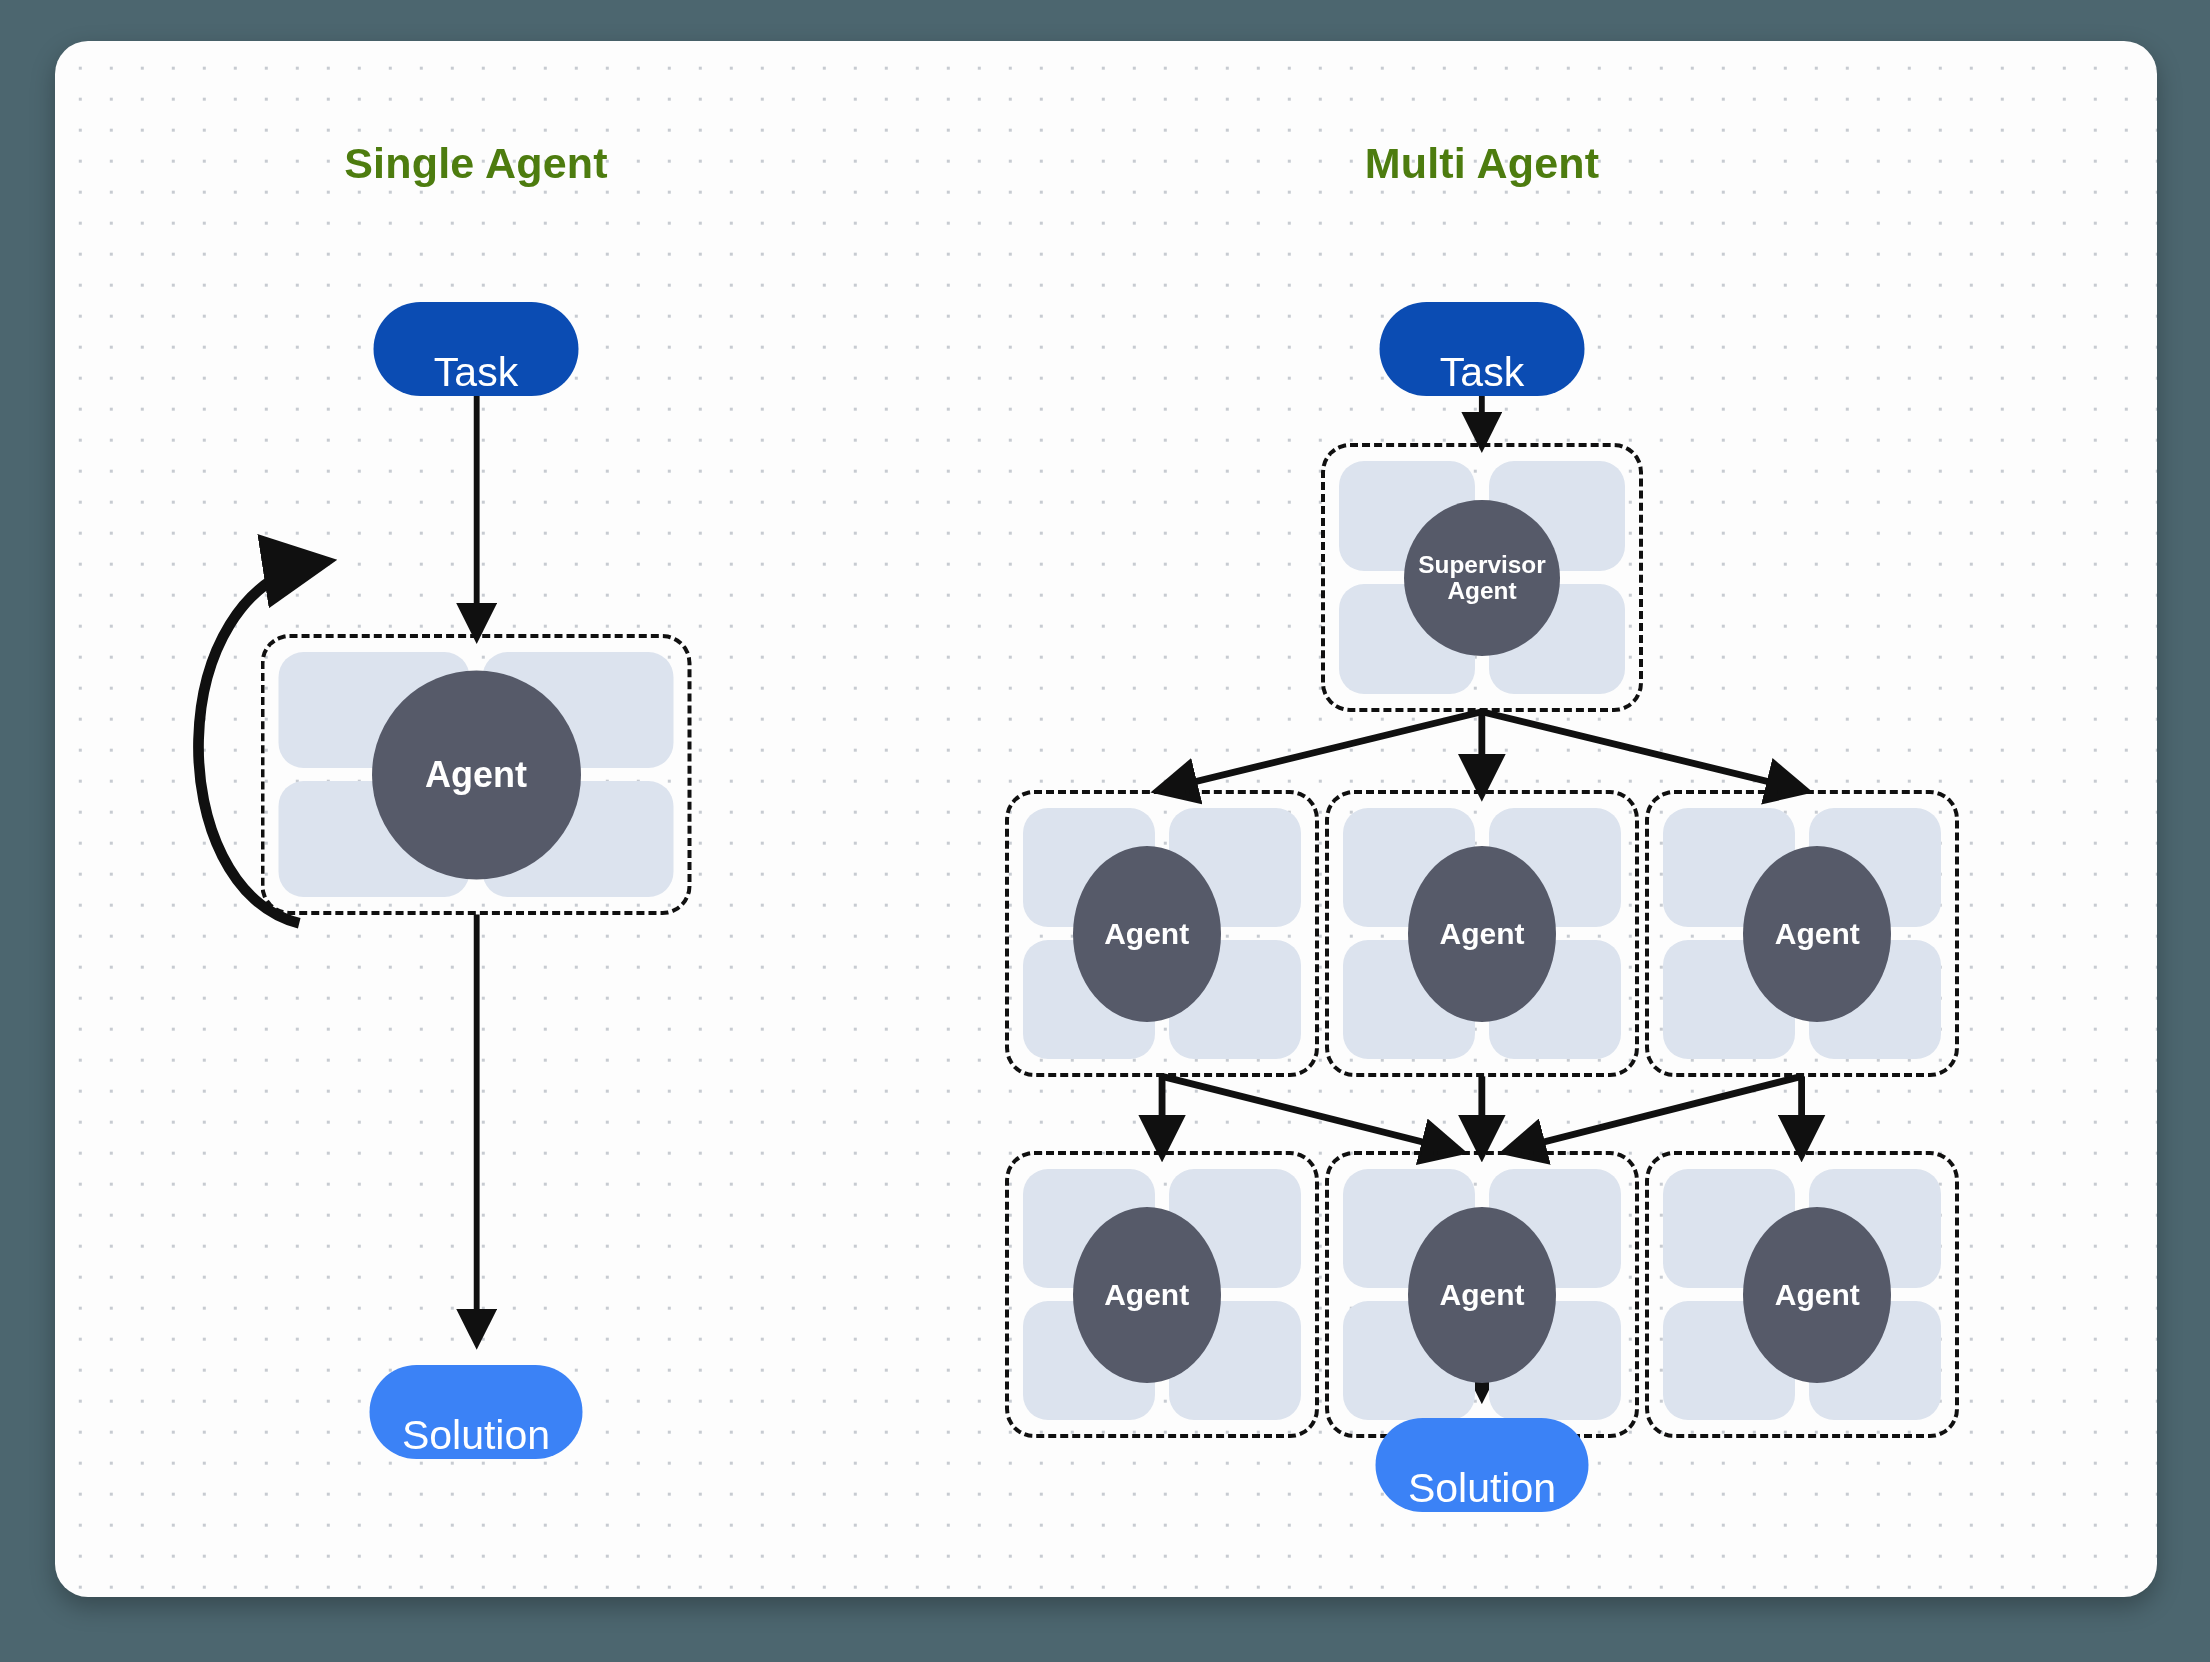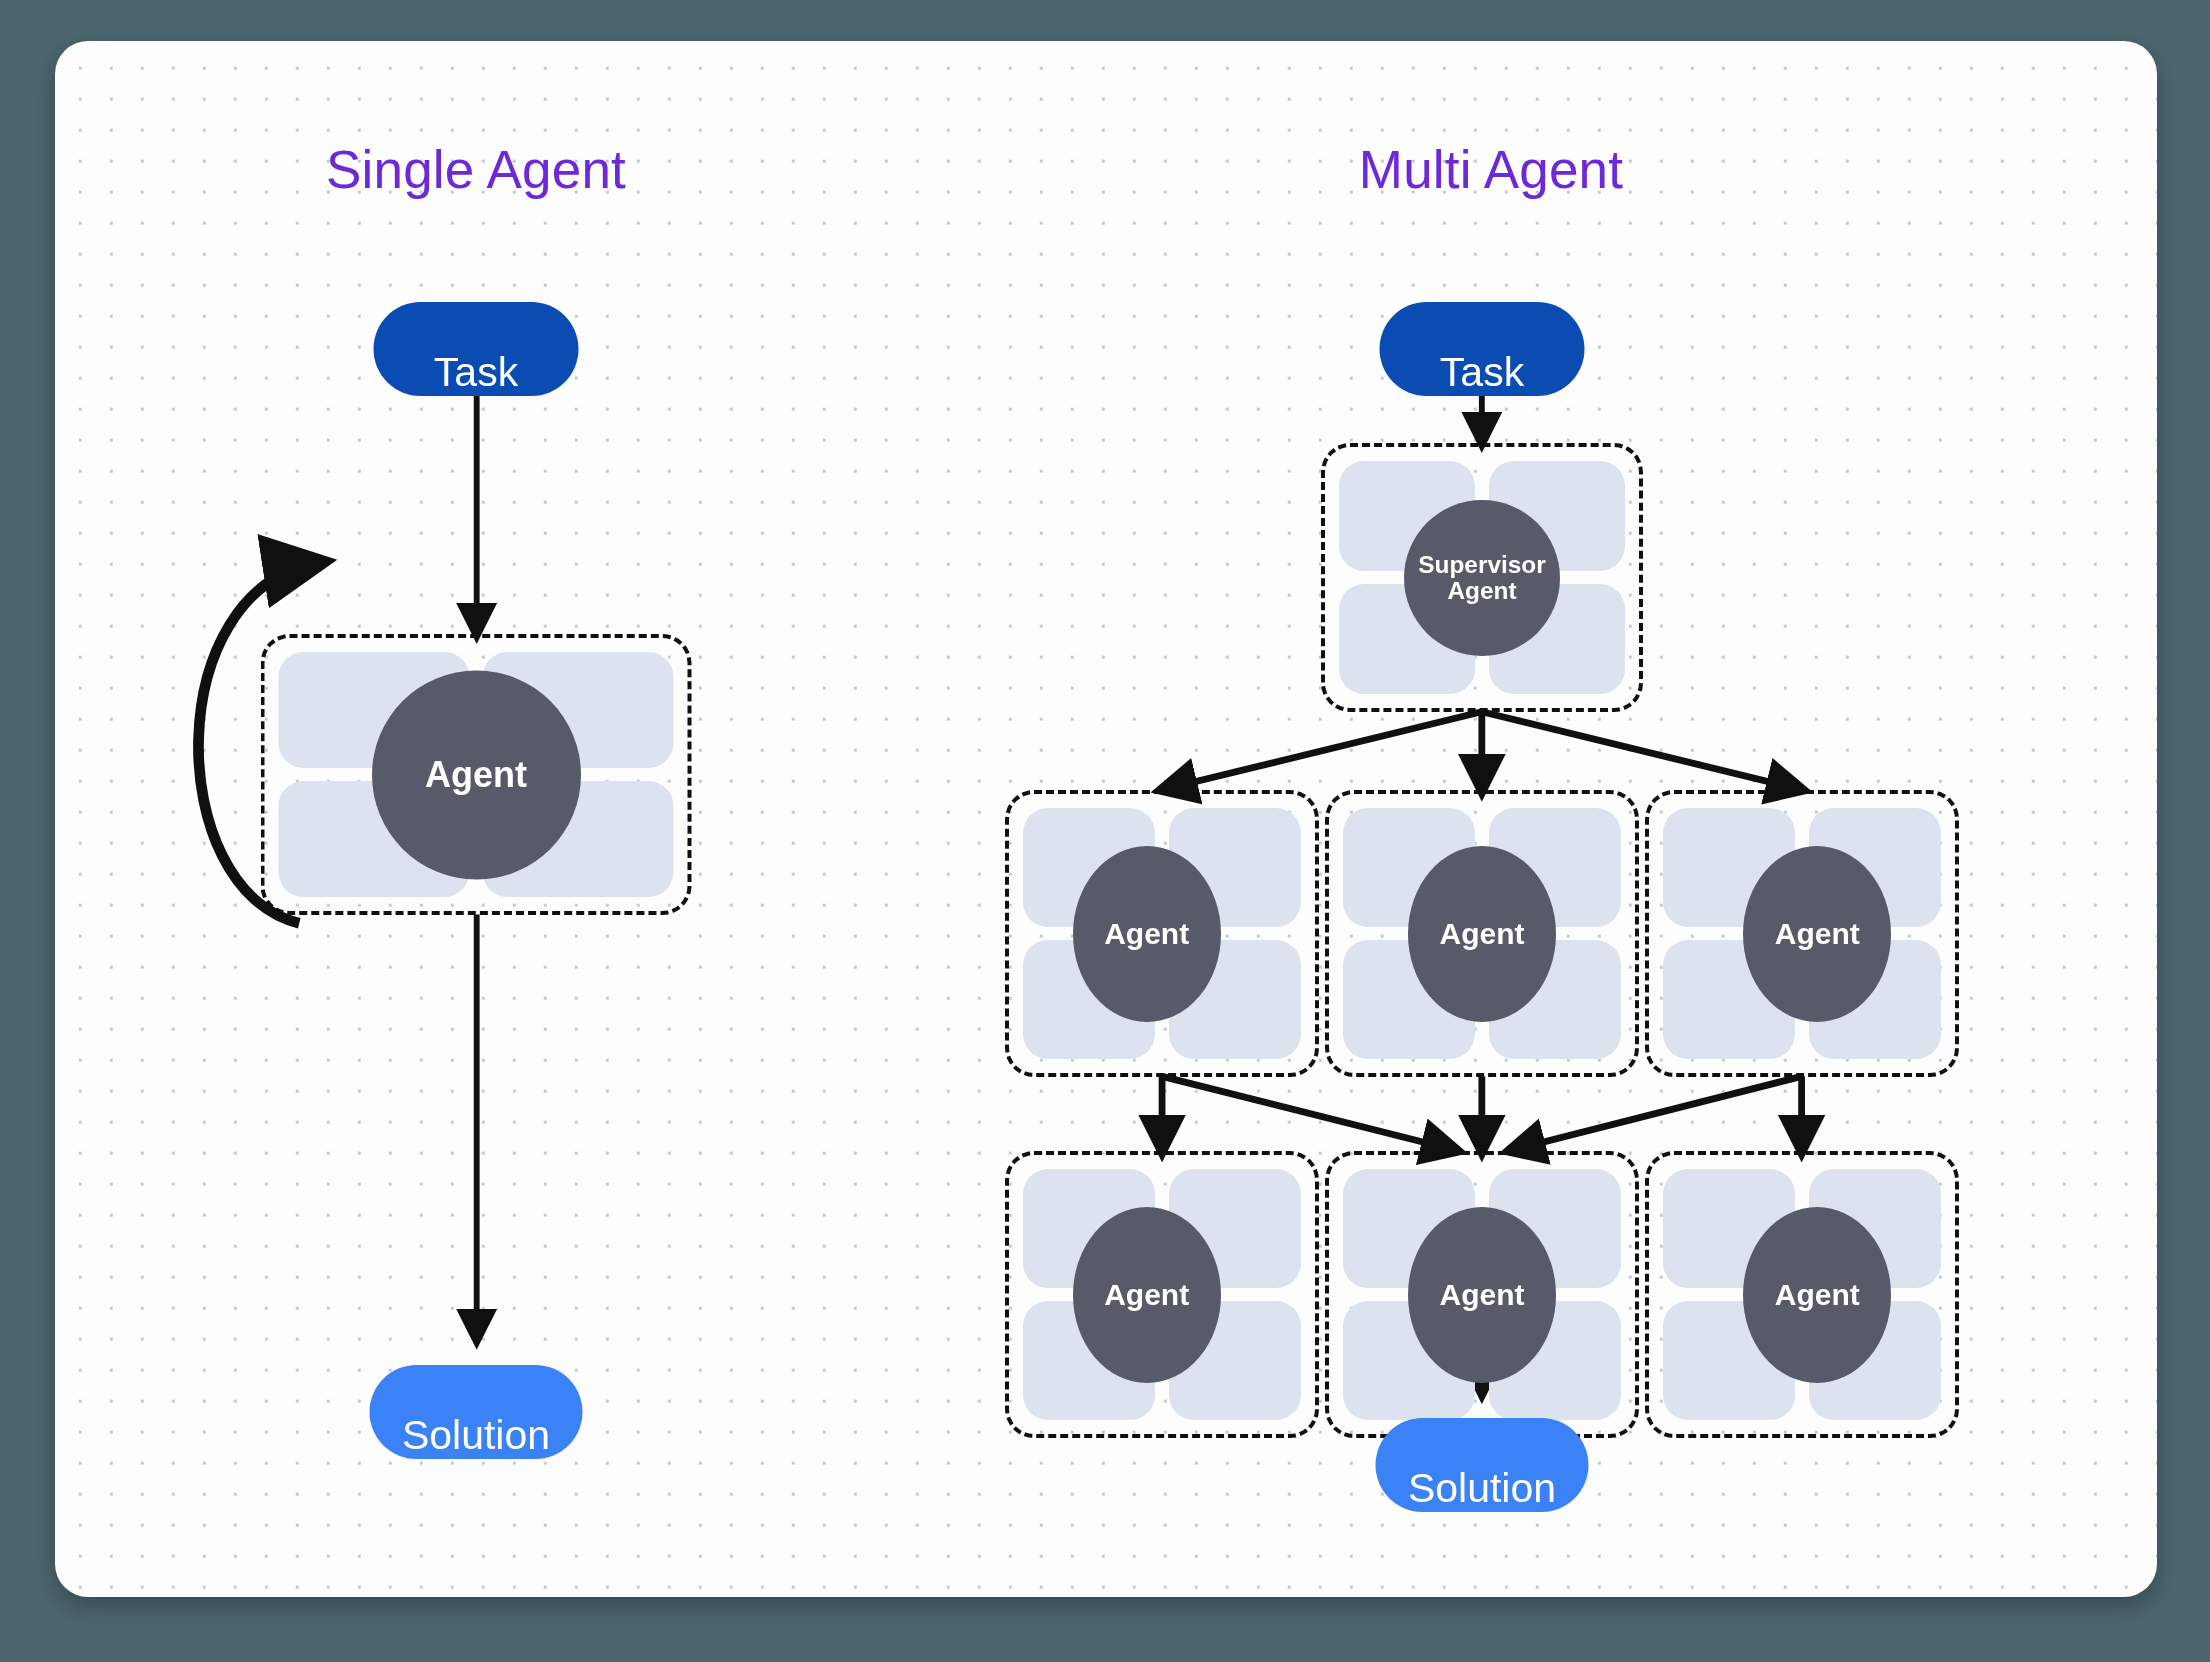--- a/index.html
+++ b/index.html
@@ -22,21 +22,21 @@
     position:absolute;inset:0;
     background-image:radial-gradient(#9aa2ad 1.6px, transparent 1.7px);
     background-size:31px 31px;
     background-position:9.8px 11.7px;
     opacity:.55;
   }
   #svg{position:absolute;left:0;top:0;width:2102px;height:1556px;}
 
   .col-title{
     position:absolute;
-    font-size:53px;font-weight:normal;color:#6d28d9;
+    font-size:43px;font-weight:bold;color:#4d7c0f;
     letter-spacing:0.2px;white-space:nowrap;
     transform:translateX(-50%);
   }
 
   .pill{
     position:absolute;
     display:flex;align-items:flex-end;justify-content:center;
     border-radius:974px;
     color:#ffffff;font-size:41px;
     transform:translateX(-50%);
@@ -102,21 +102,21 @@
     <line x1="1135" y1="1062" x2="1437" y2="1138" stroke="#101010" stroke-width="7" marker-end="url(#arrow)"></line>
     <line x1="1463" y1="1062" x2="1463" y2="1138" stroke="#101010" stroke-width="7" marker-end="url(#arrow)"></line>
     <line x1="1791" y1="1062" x2="1492" y2="1138" stroke="#101010" stroke-width="7" marker-end="url(#arrow)"></line>
     <line x1="1791" y1="1062" x2="1791" y2="1138" stroke="#101010" stroke-width="7" marker-end="url(#arrow)"></line>
 
     <line x1="1463" y1="1330" x2="1463" y2="1386" stroke="#101010" stroke-width="7" marker-end="url(#arrow)"></line>
   </svg>
 
   <div class="col-title" style="left:421px;top:98px;">Single Agent</div>
 
-  <div class="col-title" style="left:1427px;top:98px;margin-left:9px;">Multi Agent</div>
+  <div class="col-title" style="left:1427px;top:98px;">Multi Agent</div>
 
   <div class="pill task" style="left:421px;top:236px;width:205px;height:94px;">
     <span>Task</span>
   </div>
 
   <div class="agentbox" style="left:421px;top:593px;width:431px;height:281px;">
     <div class="tiles">
       <div class="tile"></div>
       <div class="tile"></div>
       <div class="tile"></div>

